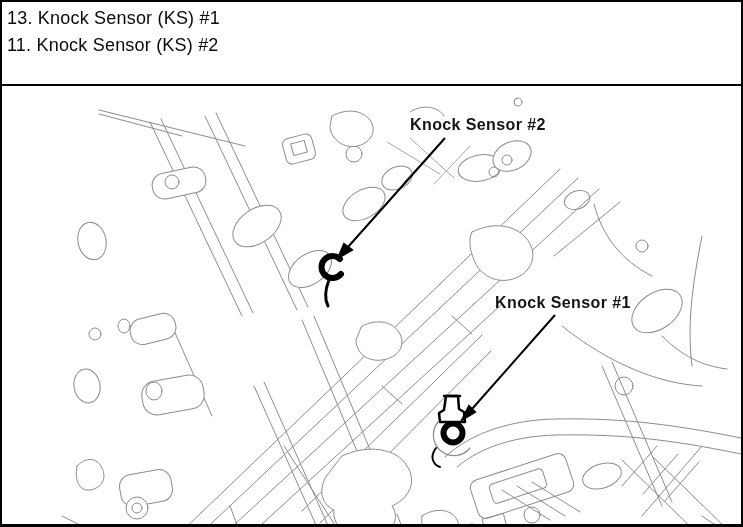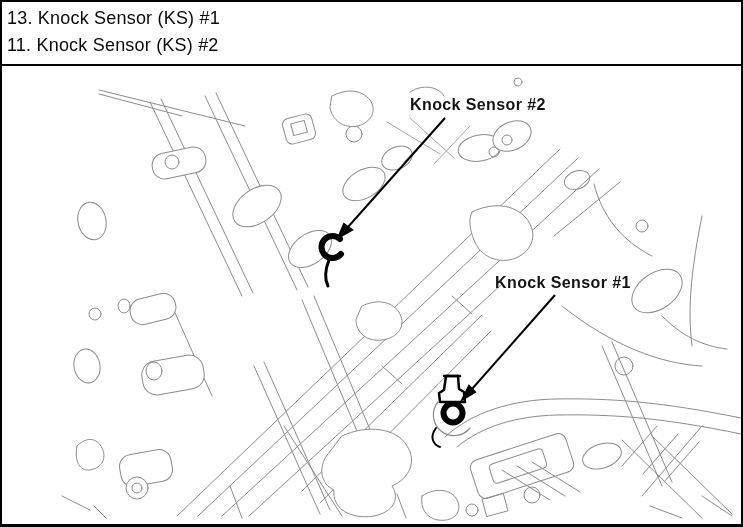--- a/index.html
+++ b/index.html
@@ -2,21 +2,21 @@
 <html><head>
 <meta charset="utf-8">
 <style>
   html,body{margin:0;padding:0;background:#cfcfcf;}
   .frame{
     position:relative; width:743px; height:527px; box-sizing:border-box;
     background:#ffffff; border:2px solid #000; border-bottom-width:3px;
     font-family:"Liberation Sans", sans-serif; overflow:hidden;
   }
   .legend{
-    box-sizing:border-box; height:64px; border-bottom:2px solid #000;
+    box-sizing:border-box; height:84px; border-bottom:2px solid #000;
     padding:3px 0 0 5px; background:#fff;
   }
   .legend-line{
     font-size:18px; line-height:27px; color:#0a0a0a; letter-spacing:0.2px;
     white-space:nowrap;
   }
   .diagram{ position:relative; width:713px; height:456px; background:#fff; }
   .diagram svg{ display:block; }
   g.art{ stroke:#8c8c8c; fill:none; stroke-width:1; stroke-linecap:round; stroke-linejoin:round; }
   g.art .fillw{ fill:#ffffff; }

